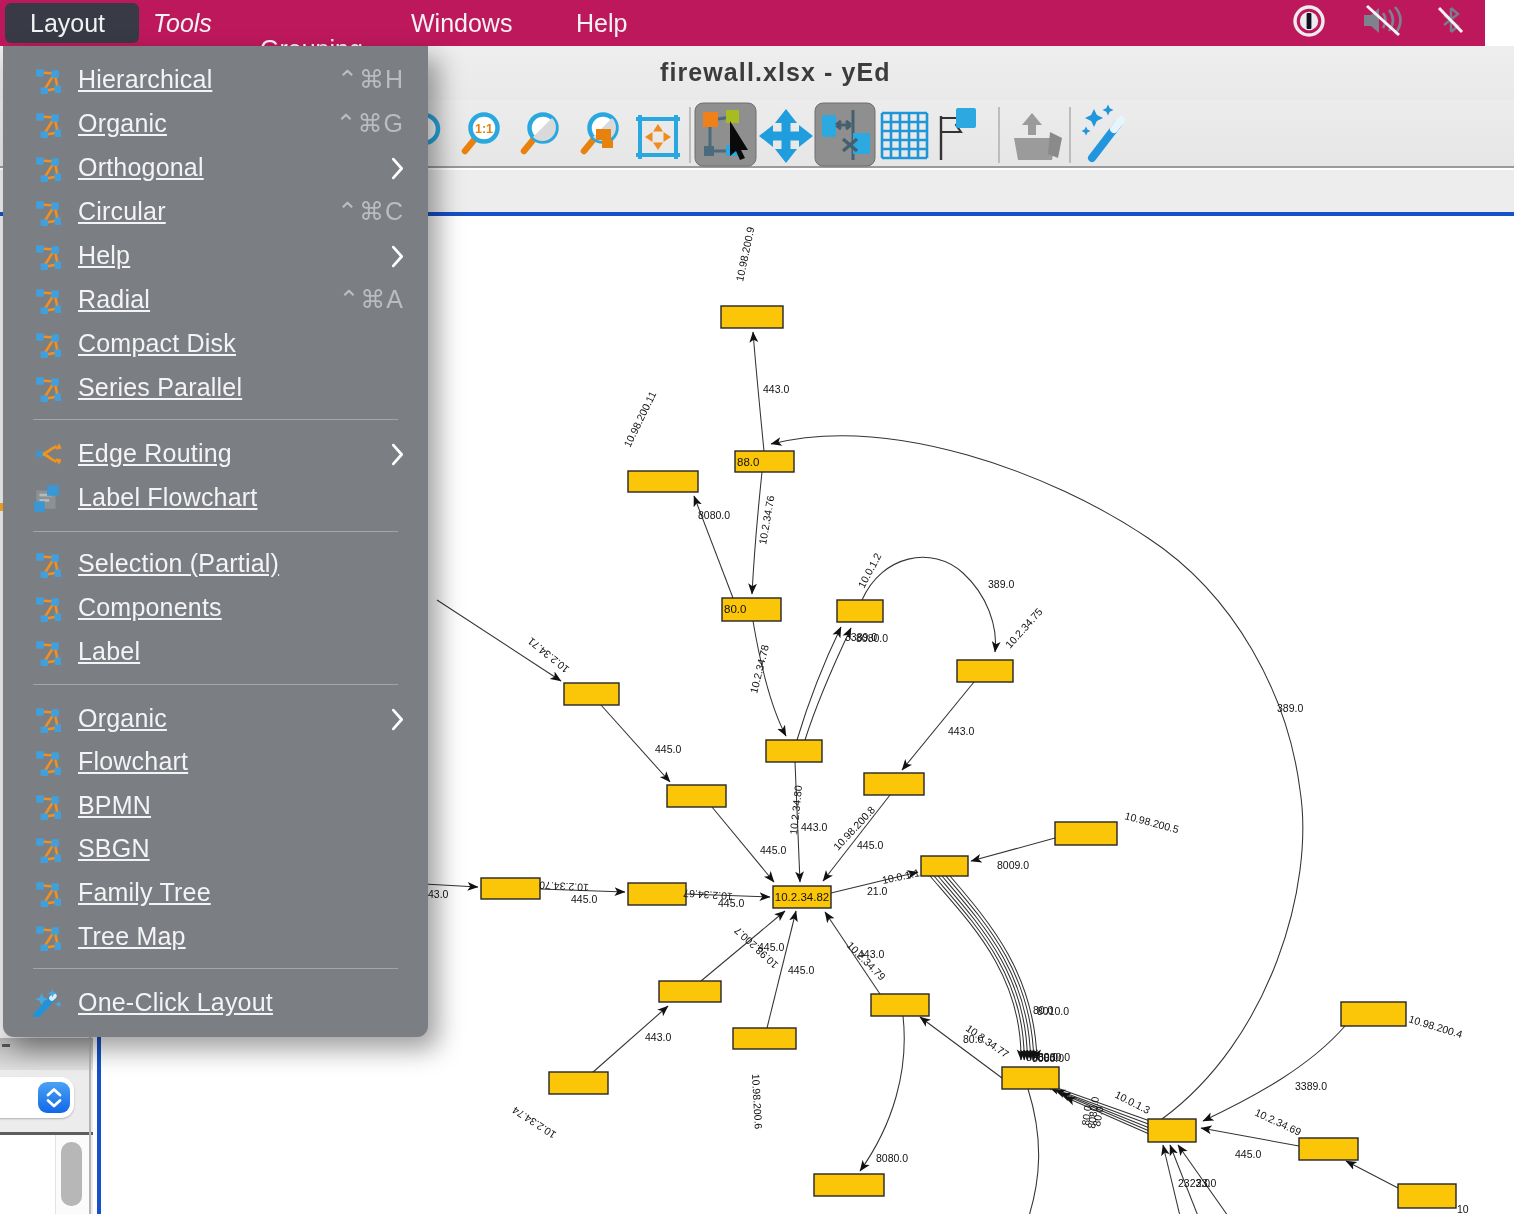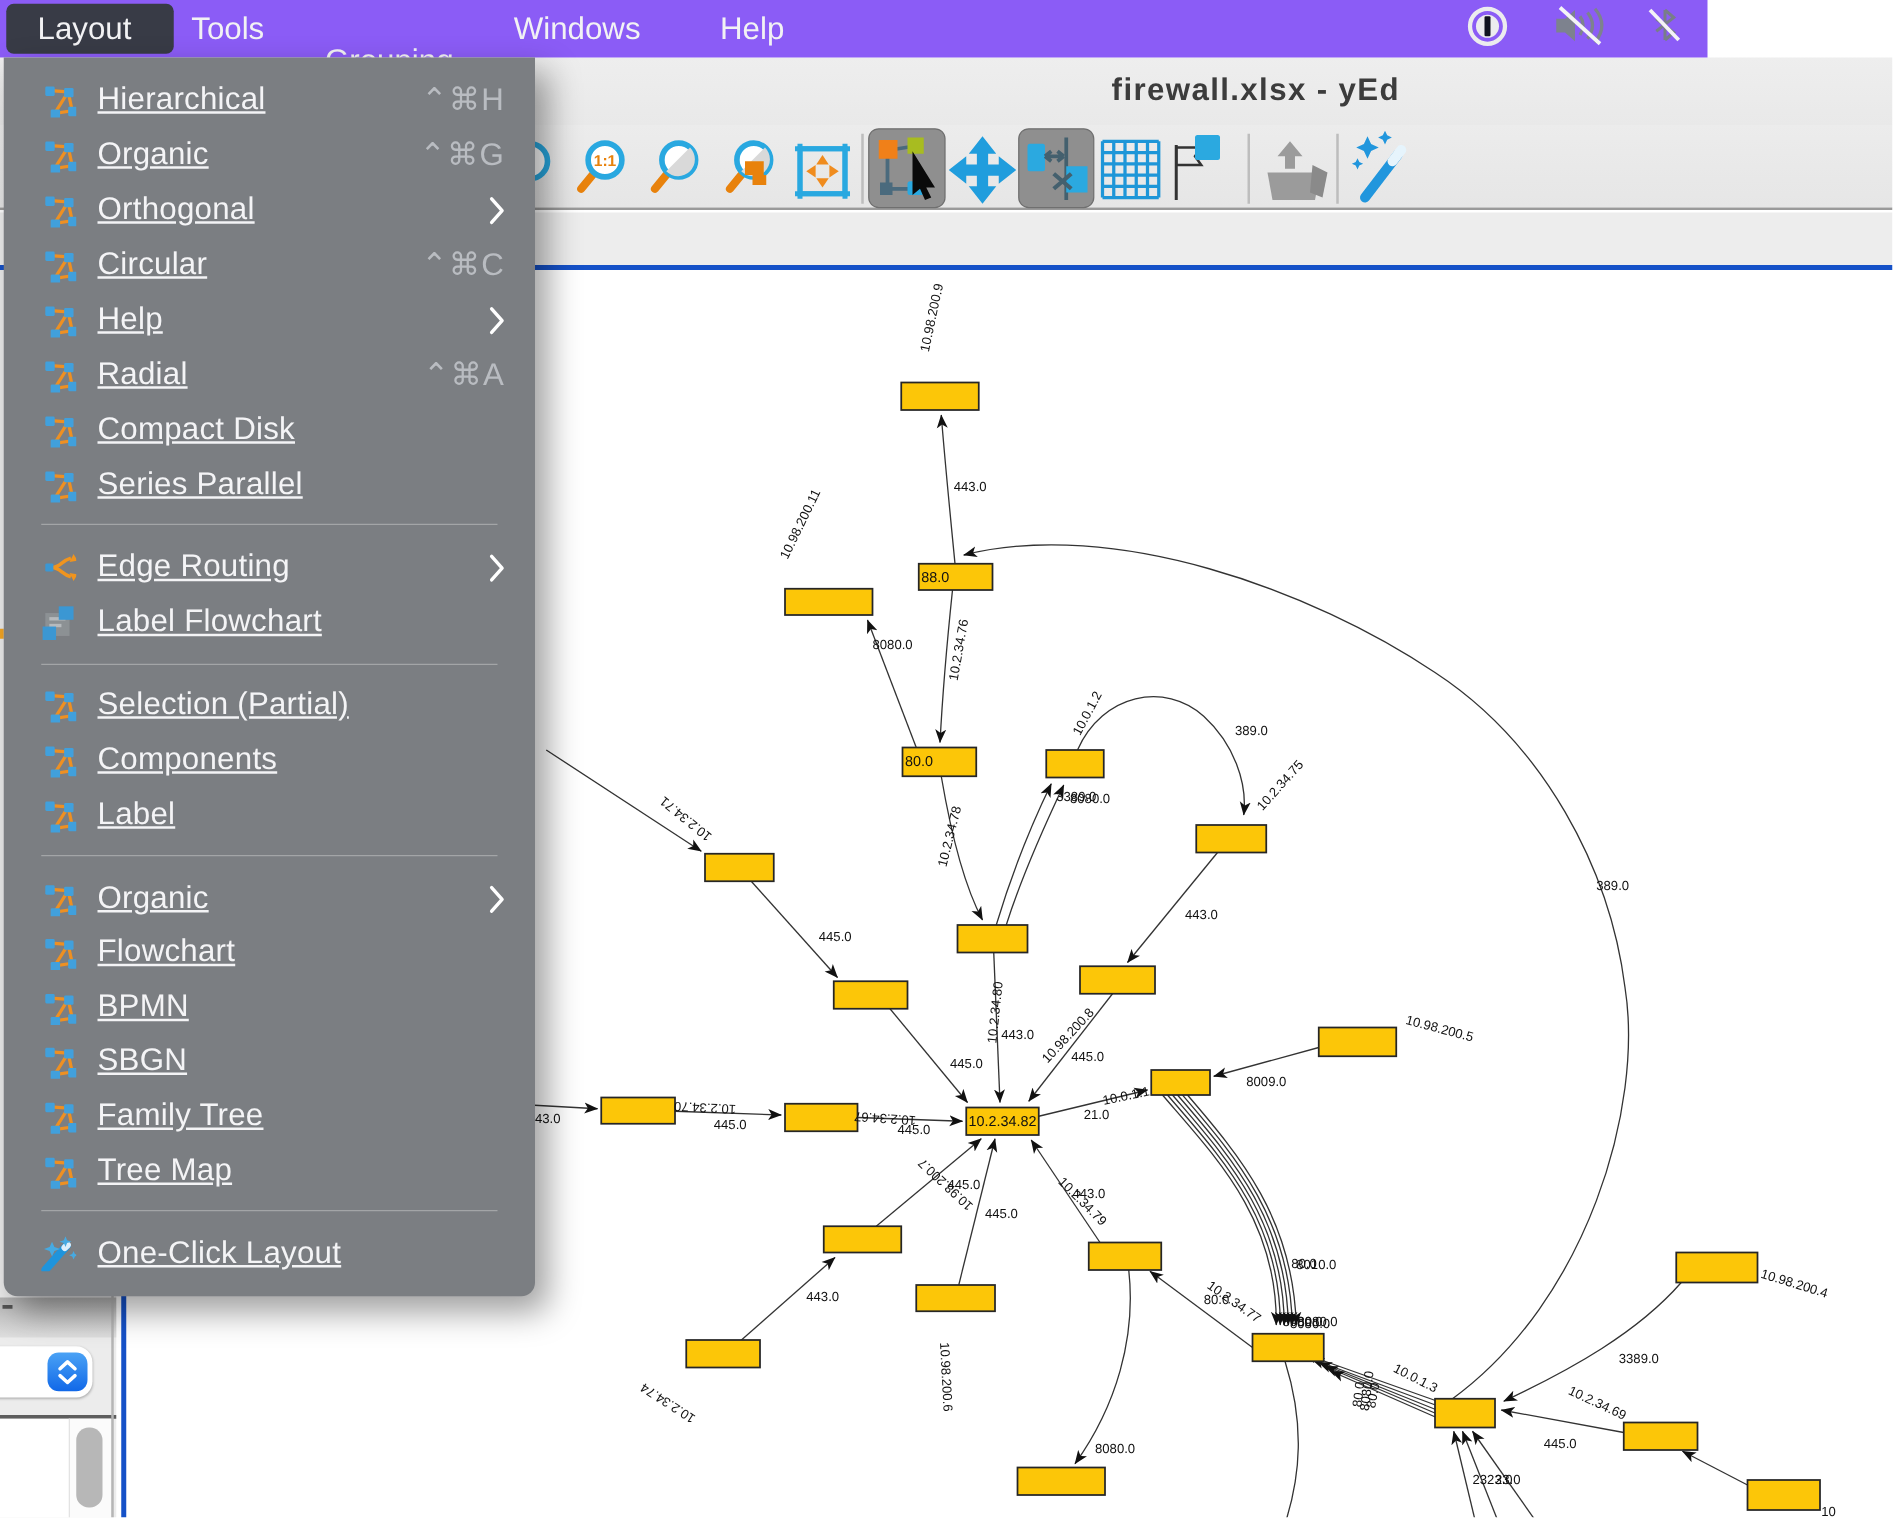--- a/index.html
+++ b/index.html
@@ -1,21 +1,21 @@
 <!DOCTYPE html>
 <html><head><meta charset="utf-8">
 <style>
 * { margin:0; padding:0; box-sizing:border-box; }
 html,body { width:1514px; height:1214px; overflow:hidden; background:#fff;
   font-family:"Liberation Sans", sans-serif; }
 #stage { position:relative; width:1514px; height:1214px; }
 
 #titlebar { position:absolute; left:0; top:46px; width:1514px; height:54px;
   background:linear-gradient(#eeeeee,#e9e9e9); }
-#title { position:absolute; left:660px; top:58px; width:460px; text-align:right;
+#title { position:absolute; left:660px; top:58px; width:460px; text-align:left;
   font-size:25px; font-weight:bold; color:#3c3c3c; letter-spacing:1.1px; }
 #toolbar { position:absolute; left:0; top:100px; width:1514px; height:68px;
   background:linear-gradient(#ececec,#e6e6e6); border-bottom:2px solid #9a9a9a; }
 #substrip { position:absolute; left:0; top:170px; width:1514px; height:42px; background:#ededed; }
 #bluebar { position:absolute; left:0; top:212px; width:1514px; height:4px; background:#1551c8; }
 #canvas { position:absolute; left:0; top:216px; width:1514px; height:998px; background:#fff; }
 #vblue { position:absolute; left:97px; top:216px; width:4px; height:998px; background:#1551c8; }
 
 #lpanel { position:absolute; left:0; top:216px; width:93px; height:998px; background:#ececec; }
 #lpanel .hdr { position:absolute; left:0; top:822px; width:93px; height:32px;
@@ -27,21 +27,21 @@
   background:linear-gradient(#4aa2f5,#1168e8); }
 #lpanel .sep2 { position:absolute; left:0; top:916px; width:93px; height:3px; background:#5d5d5d; }
 #lpanel .list { position:absolute; left:0; top:919px; width:89px; height:79px; background:#fff; }
 #lpanel .sbtrack { position:absolute; left:55px; top:919px; width:34px; height:79px;
   background:#fbfbfb; border-left:1px solid #e3e3e3; }
 #lpanel .sbthumb { position:absolute; left:61px; top:926px; width:21px; height:64px;
   background:#b7b7b7; border-radius:10px; }
 #lpanel .redge { position:absolute; left:89px; top:0; width:2px; height:998px; background:#b5b5b5; }
 #orangedot { position:absolute; left:0px; top:503px; width:3px; height:8px; background:#f5a623; }
 
-#menubar { position:absolute; left:0; top:0; width:1366px; height:46px; background:#8b5cf6; }
+#menubar { position:absolute; left:0; top:0; width:1485px; height:46px; background:#be185d; }
 #menubar .mi { position:absolute; top:8px; height:31px; line-height:31px; color:#f2f2f4;
   font-size:25px; }
 #mhl { position:absolute; left:5px; top:3px; width:134px; height:40px; background:#383b46; border-radius:6px; }
 
 #menu { position:absolute; left:3px; top:46px; width:425px; height:991px;
   background:#7b7e82; border-radius:0 0 11px 11px;
   box-shadow:10px 12px 26px rgba(0,0,0,0.38); }
 .mrow { position:absolute; left:0; width:425px; height:44px; }
 .mic { position:absolute; left:30px; top:8px; width:28px; height:28px; }
 .mtx { position:absolute; left:75px; top:7px; font-size:25px; color:#f4f4f6; letter-spacing:0.2px;text-decoration:underline; }
@@ -272,21 +272,21 @@
     <div class="list"></div>
     <div class="sbtrack"></div>
     <div class="sbthumb"></div>
     <div class="redge"></div>
   </div>
   <div id="vblue"></div>
   <div id="orangedot"></div>
   <div id="menubar">
     <div id="mhl"></div>
     <div class="mi" style="left:30px;">Layout</div>
-    <div class="mi" style="left:153px;">Tools</div>
+    <div class="mi" style="left:153px;font-style:italic;">Tools</div>
     <div class="mi" style="left:260px;margin-top:26px;">Grouping</div>
     <div class="mi" style="left:411px;text-align:right;">Windows</div>
     <div class="mi" style="left:560px;margin-left:16px;">Help</div>
     <svg style="position:absolute;right:0;top:0;" width="260" height="46" viewBox="1254 0 260 46">
       <circle cx="1338" cy="21" r="14" fill="none" stroke="#ececee" stroke-width="3.4"></circle>
       <circle cx="1338" cy="21" r="9.2" fill="#ececee"></circle>
       <rect x="1335.6" y="13" width="4.8" height="16" rx="1" fill="#10131f"></rect>
       <g fill="#7d828e">
         <path d="M1393,15 h7 l8,-7 v25 l-8,-7 h-7 z"></path>
         <path d="M1412,13 q5,7 0,15" stroke="#7d828e" stroke-width="2.6" fill="none"></path>

